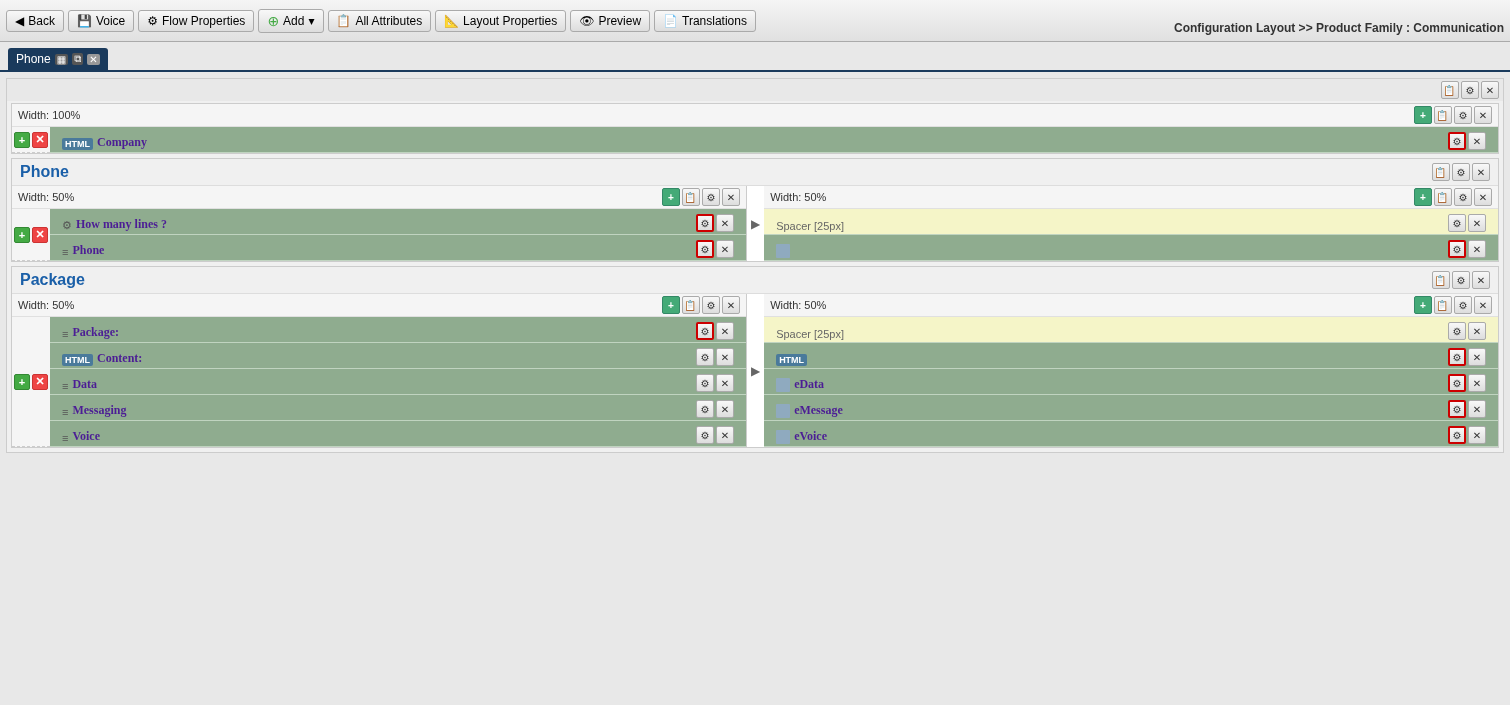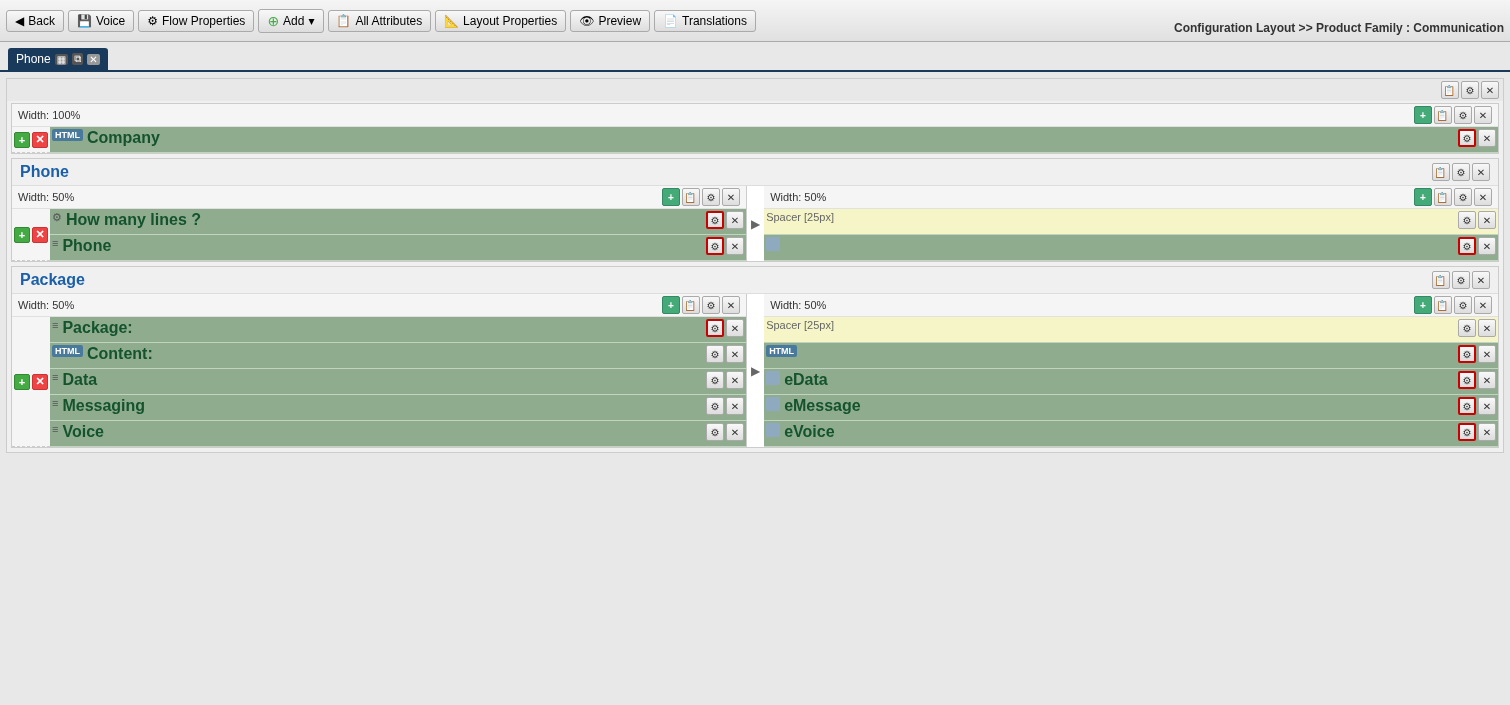--- a/index.html
+++ b/index.html
@@ -51,25 +51,25 @@
     }
     .width-row-controls { display: flex; gap: 2px; align-items: center; }
 
     
     .two-col { display: flex; }
     .col-left { flex: 1; border-right: 1px solid #ccc; }
     .col-right { flex: 1; }
 
     
     .item-row {
-      display: flex; align-items: flex-start; background: #8fac8f;
-      border-bottom: 1px solid #c0d4c0; padding: 2px 2px; min-height: 26px;
+      display: flex; align-items: flex-end; background: #8fac8f;
+      border-bottom: 1px solid #c0d4c0; padding: 2px 12px; min-height: 26px;
     }
     .item-row.spacer-row { background: #f5f5c8; }
-    .item-row .item-label { flex: 1; font-size: 16px; font-weight: bold; color: #14532d; }
+    .item-row .item-label { flex: 1; font-size: 12px; font-weight: bold; color: #4c1d95; font-family: Liberation Serif, serif; }
     .item-row .item-actions { display: flex; gap: 2px; align-items: center; margin-left: auto; }
     .item-row .spacer-label { font-size: 11px; color: #666; }
 
     
     .icon-btn {
       width: 18px; height: 18px; border: 1px solid #aaa; border-radius: 2px;
       background: linear-gradient(to bottom, #f8f8f8, #ddd); cursor: pointer;
       display: flex; align-items: center; justify-content: center; font-size: 10px;
     }
     .icon-btn.gear { border: 2px solid #cc0000; }

